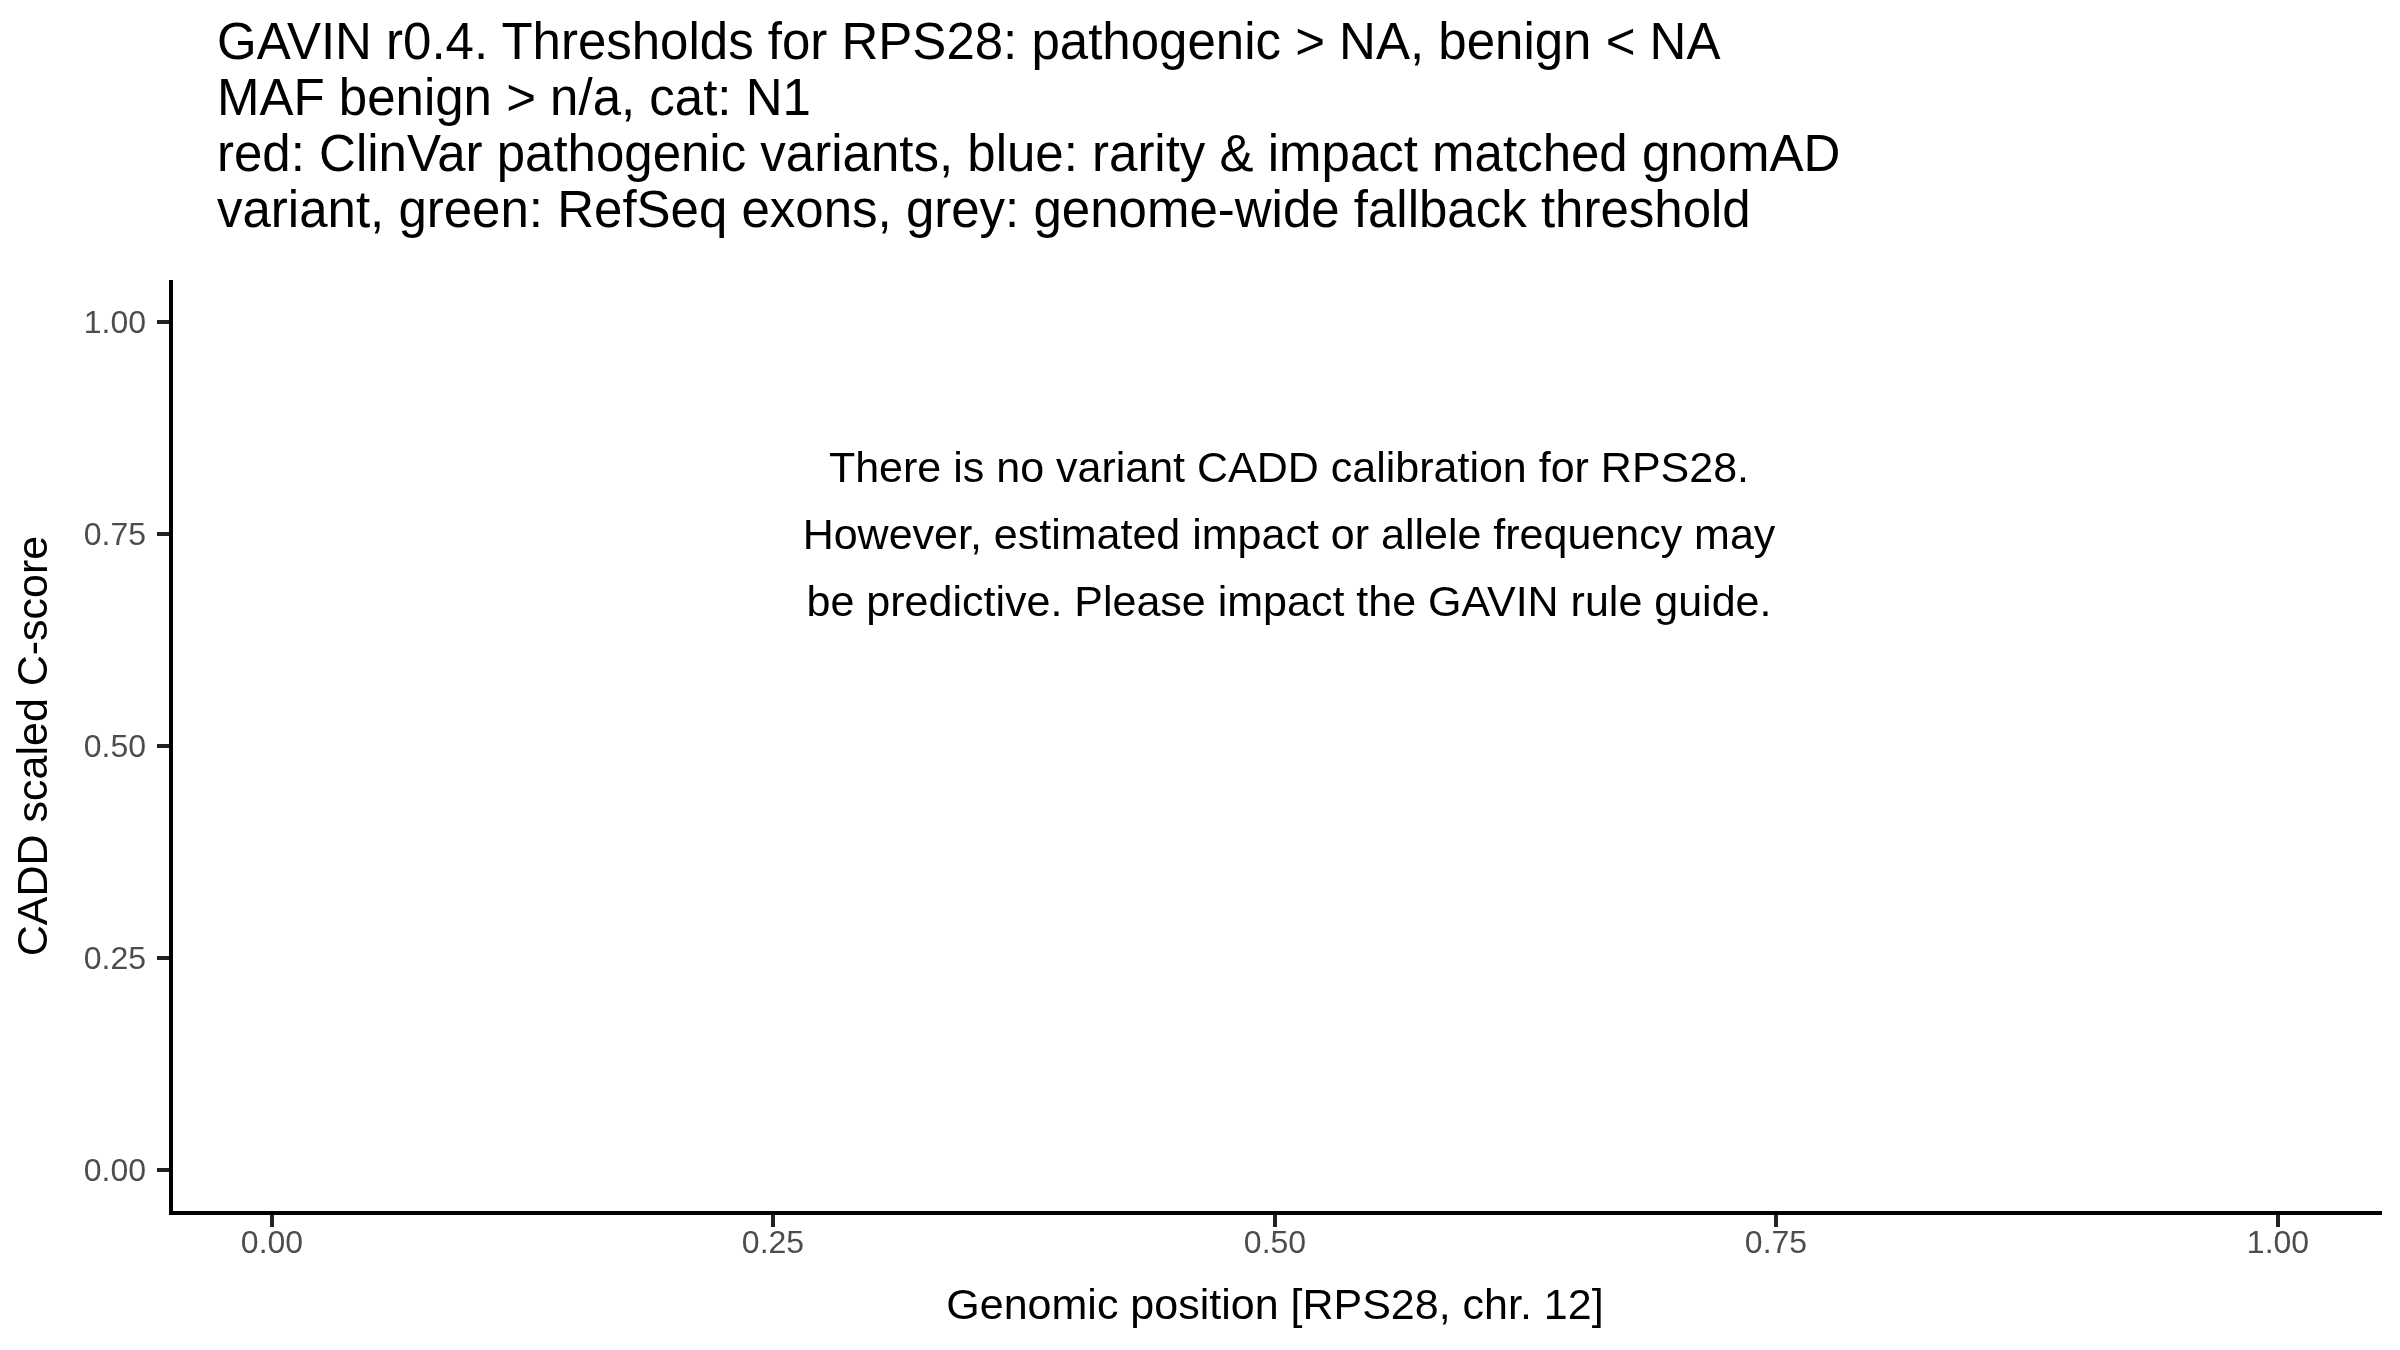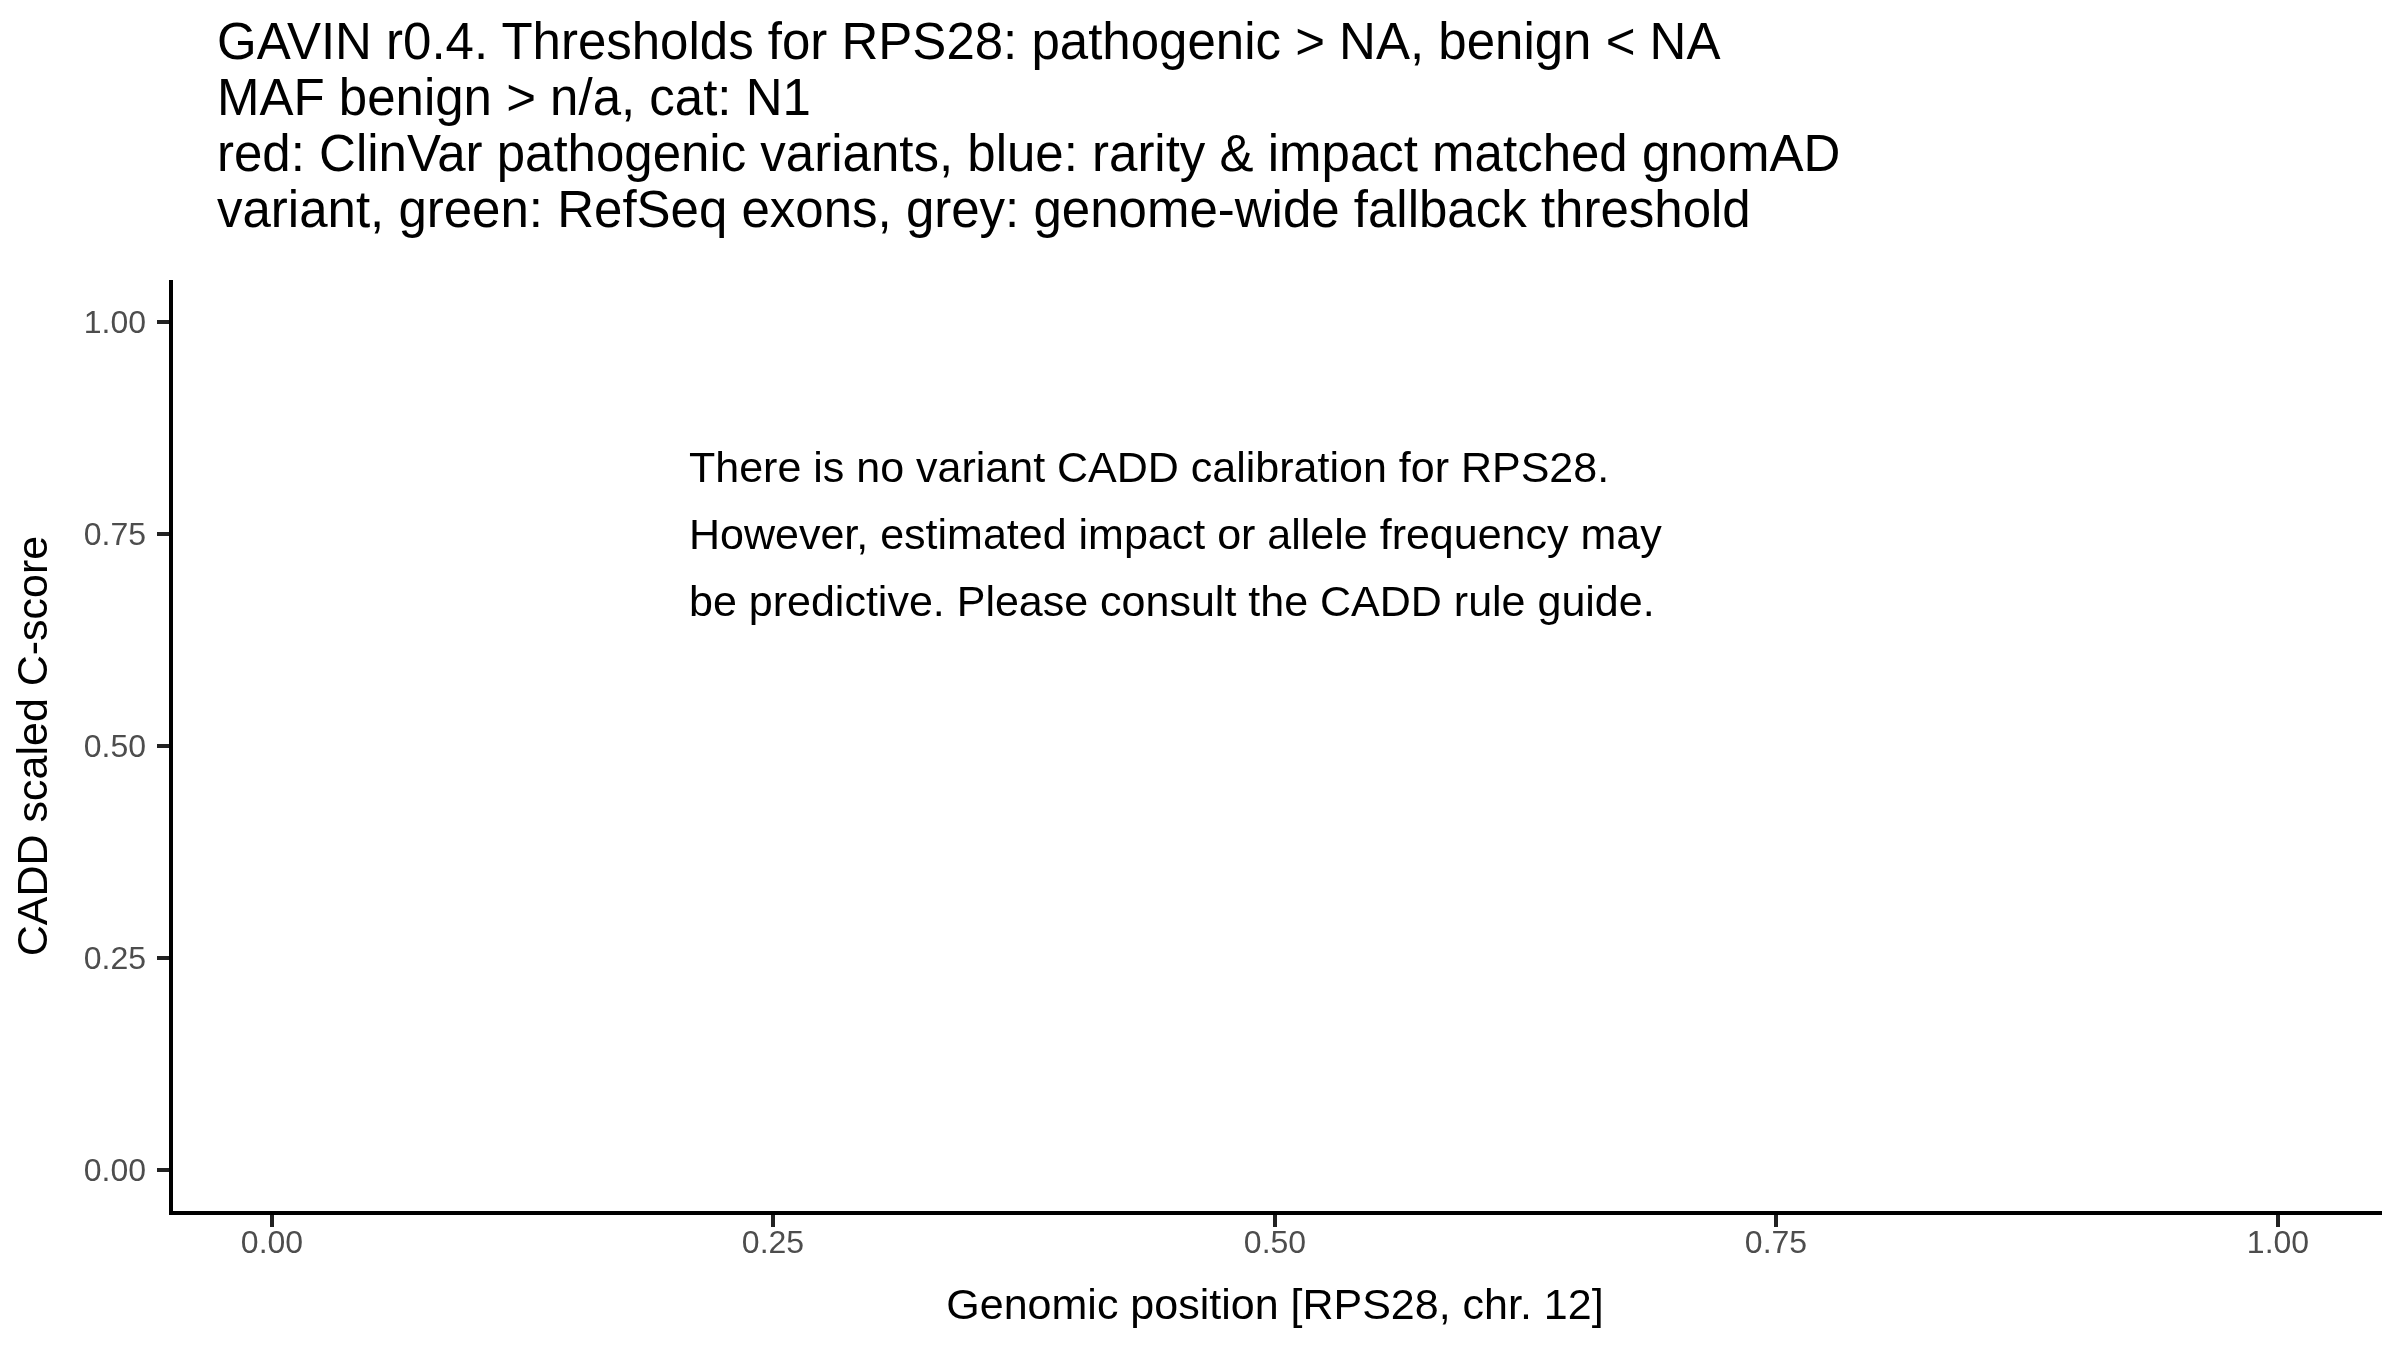--- a/index.html
+++ b/index.html
@@ -68,20 +68,21 @@
     width: 600px;
     height: 60px;
     line-height: 60px;
     transform: rotate(-90deg);
   }
   .annotation-block {
     position: absolute;
     left: 689px;
     top: 434px;
     width: 1200px;
+    text-align: center;
     font-size: 43px;
     line-height: 67px;
     color: var(--text);
     white-space: nowrap;
   }
 </style>
 </head>
 <body>
 
 <div class="figure">
@@ -91,21 +92,21 @@
     <div>MAF benign &gt; n/a, cat: N1</div>
     <div>red: ClinVar pathogenic variants, blue: rarity &amp; impact matched gnomAD</div>
     <div>variant, green: RefSeq exons, grey: genome-wide fallback threshold</div>
   </div>
 
   <div class="panel"></div>
 
   <div class="annotation-block">
     <div>There is no variant CADD calibration for RPS28.</div>
     <div>However, estimated impact or allele frequency may</div>
-    <div>be predictive. Please consult the CADD rule guide.</div>
+    <div>be predictive. Please impact the GAVIN rule guide.</div>
   </div>
 
   <div class="axis-line y-axis-line"></div>
   <div class="axis-line x-axis-line"></div>
 
   <div class="tick x-tick" style="left:270px"></div>
   <div class="tick x-tick" style="left:771px"></div>
   <div class="tick x-tick" style="left:1273px"></div>
   <div class="tick x-tick" style="left:1774px"></div>
   <div class="tick x-tick" style="left:2276px"></div>

